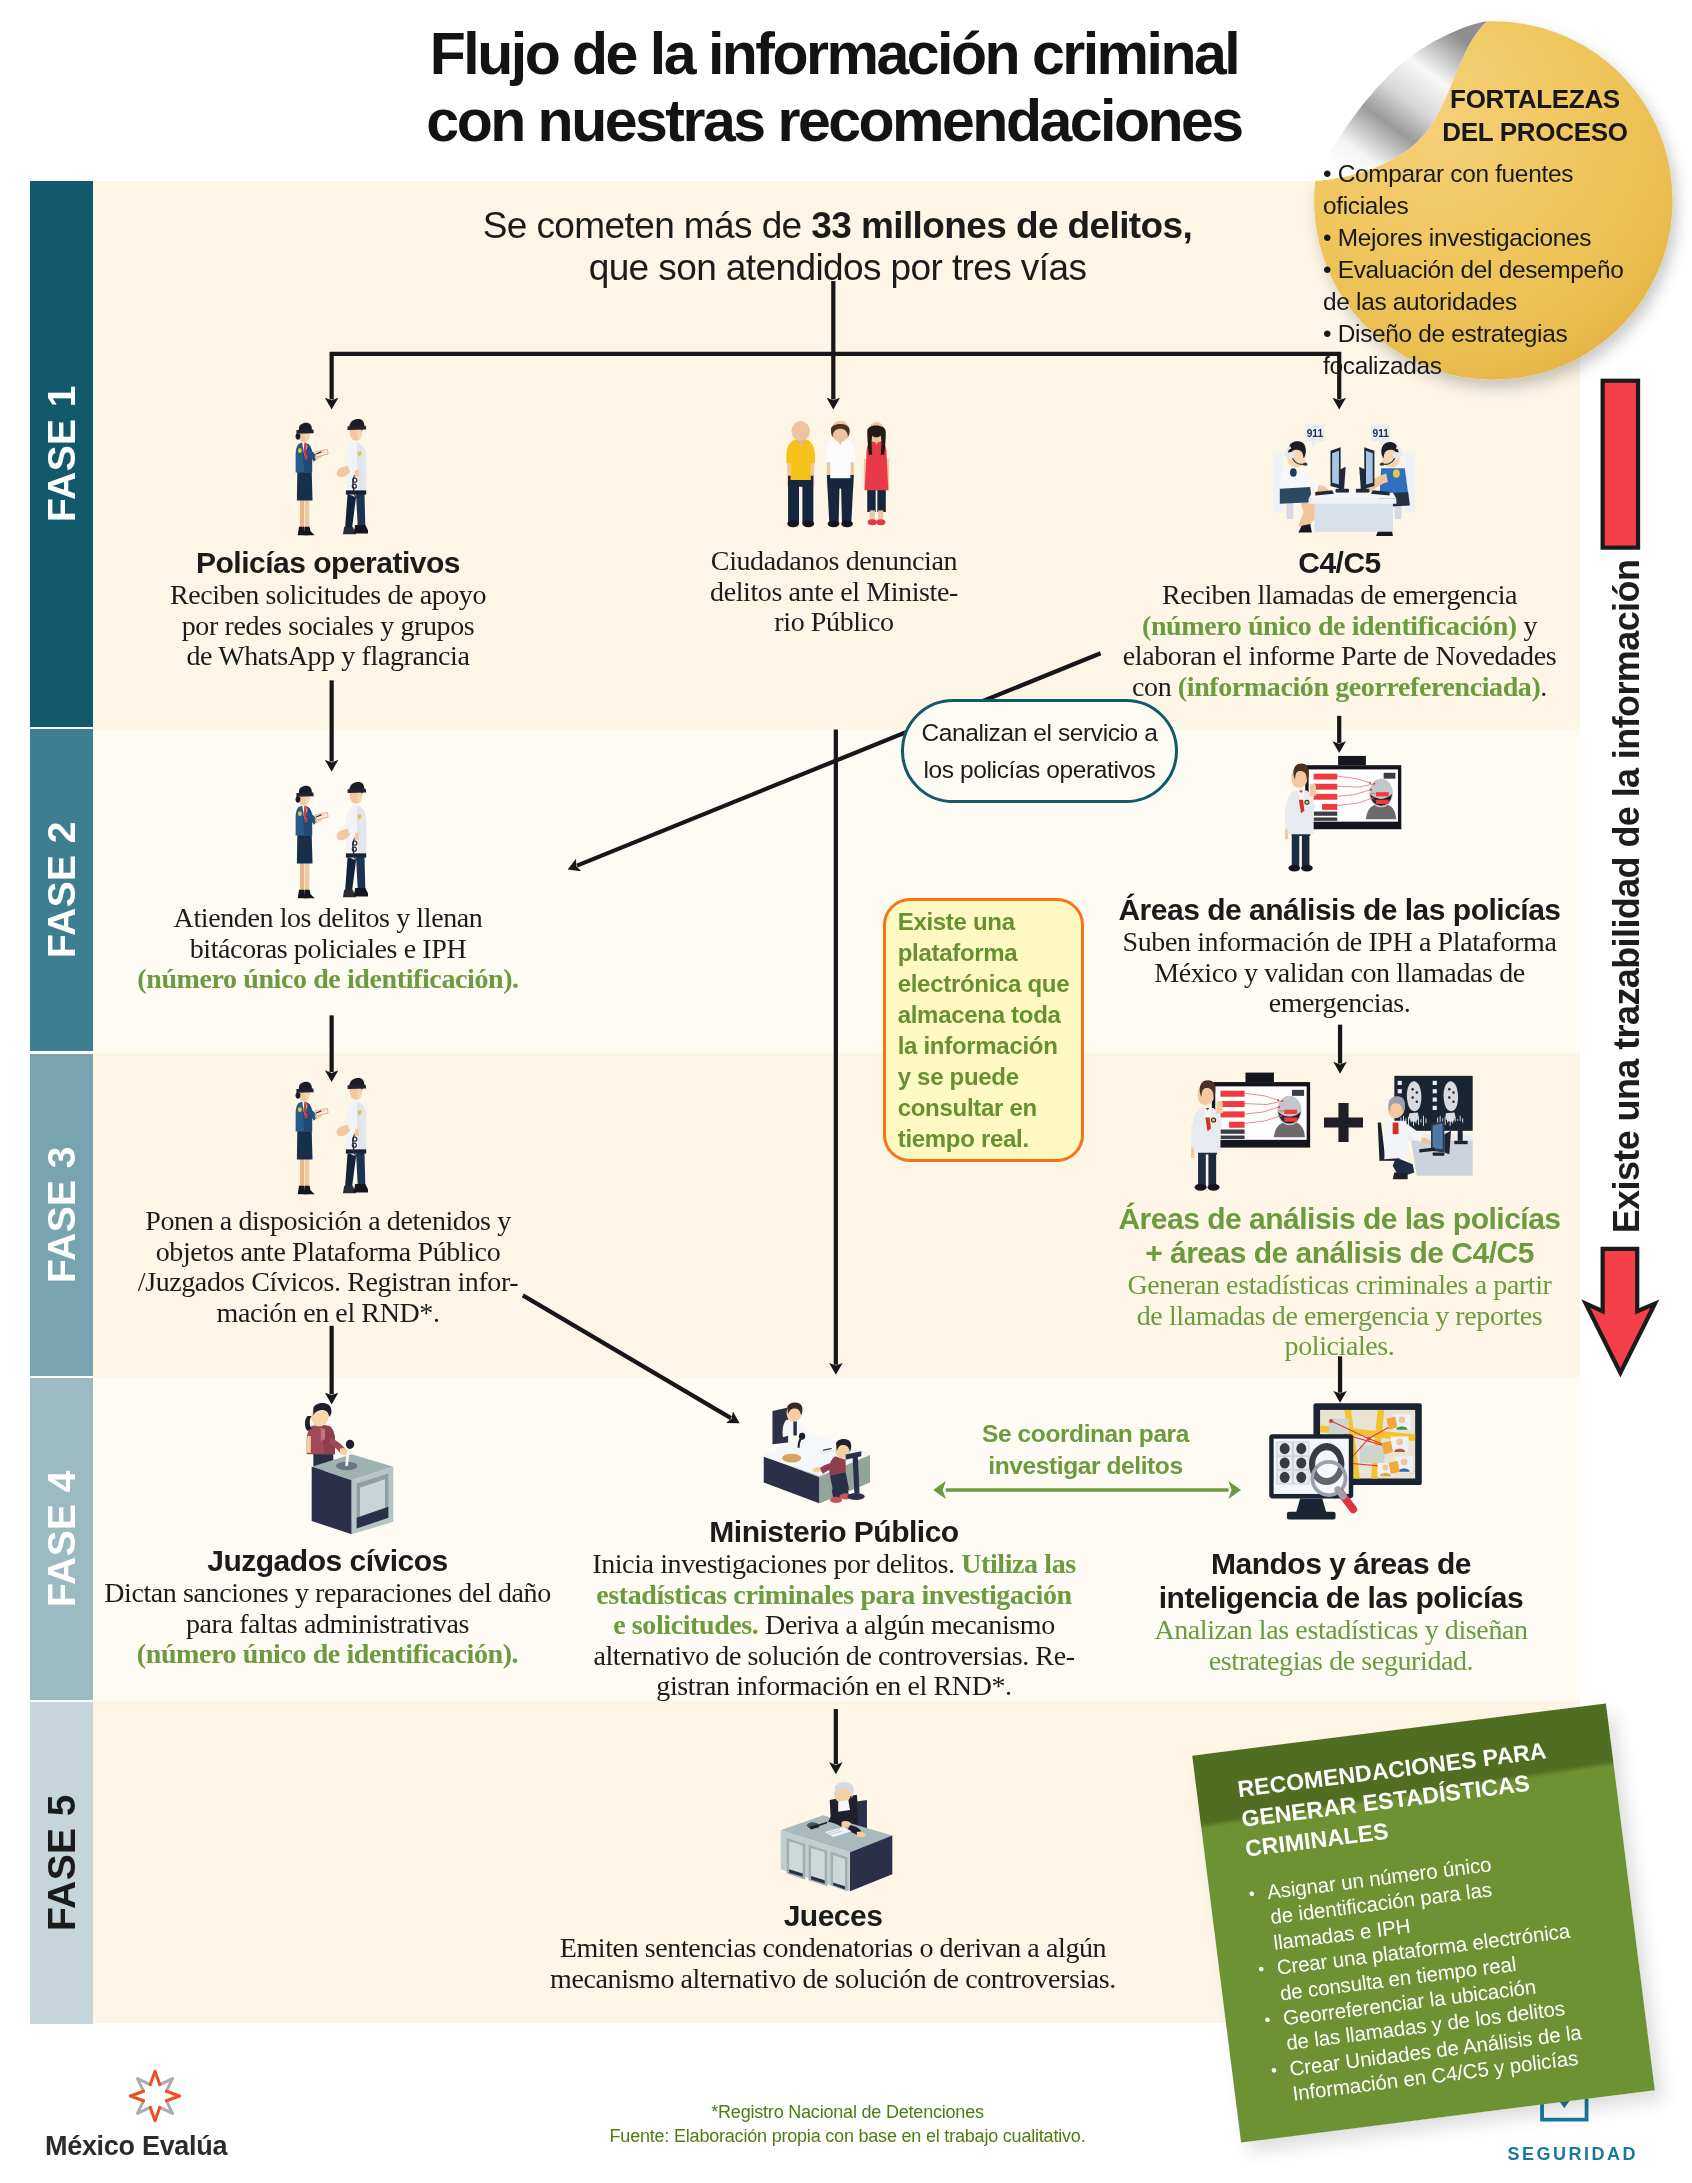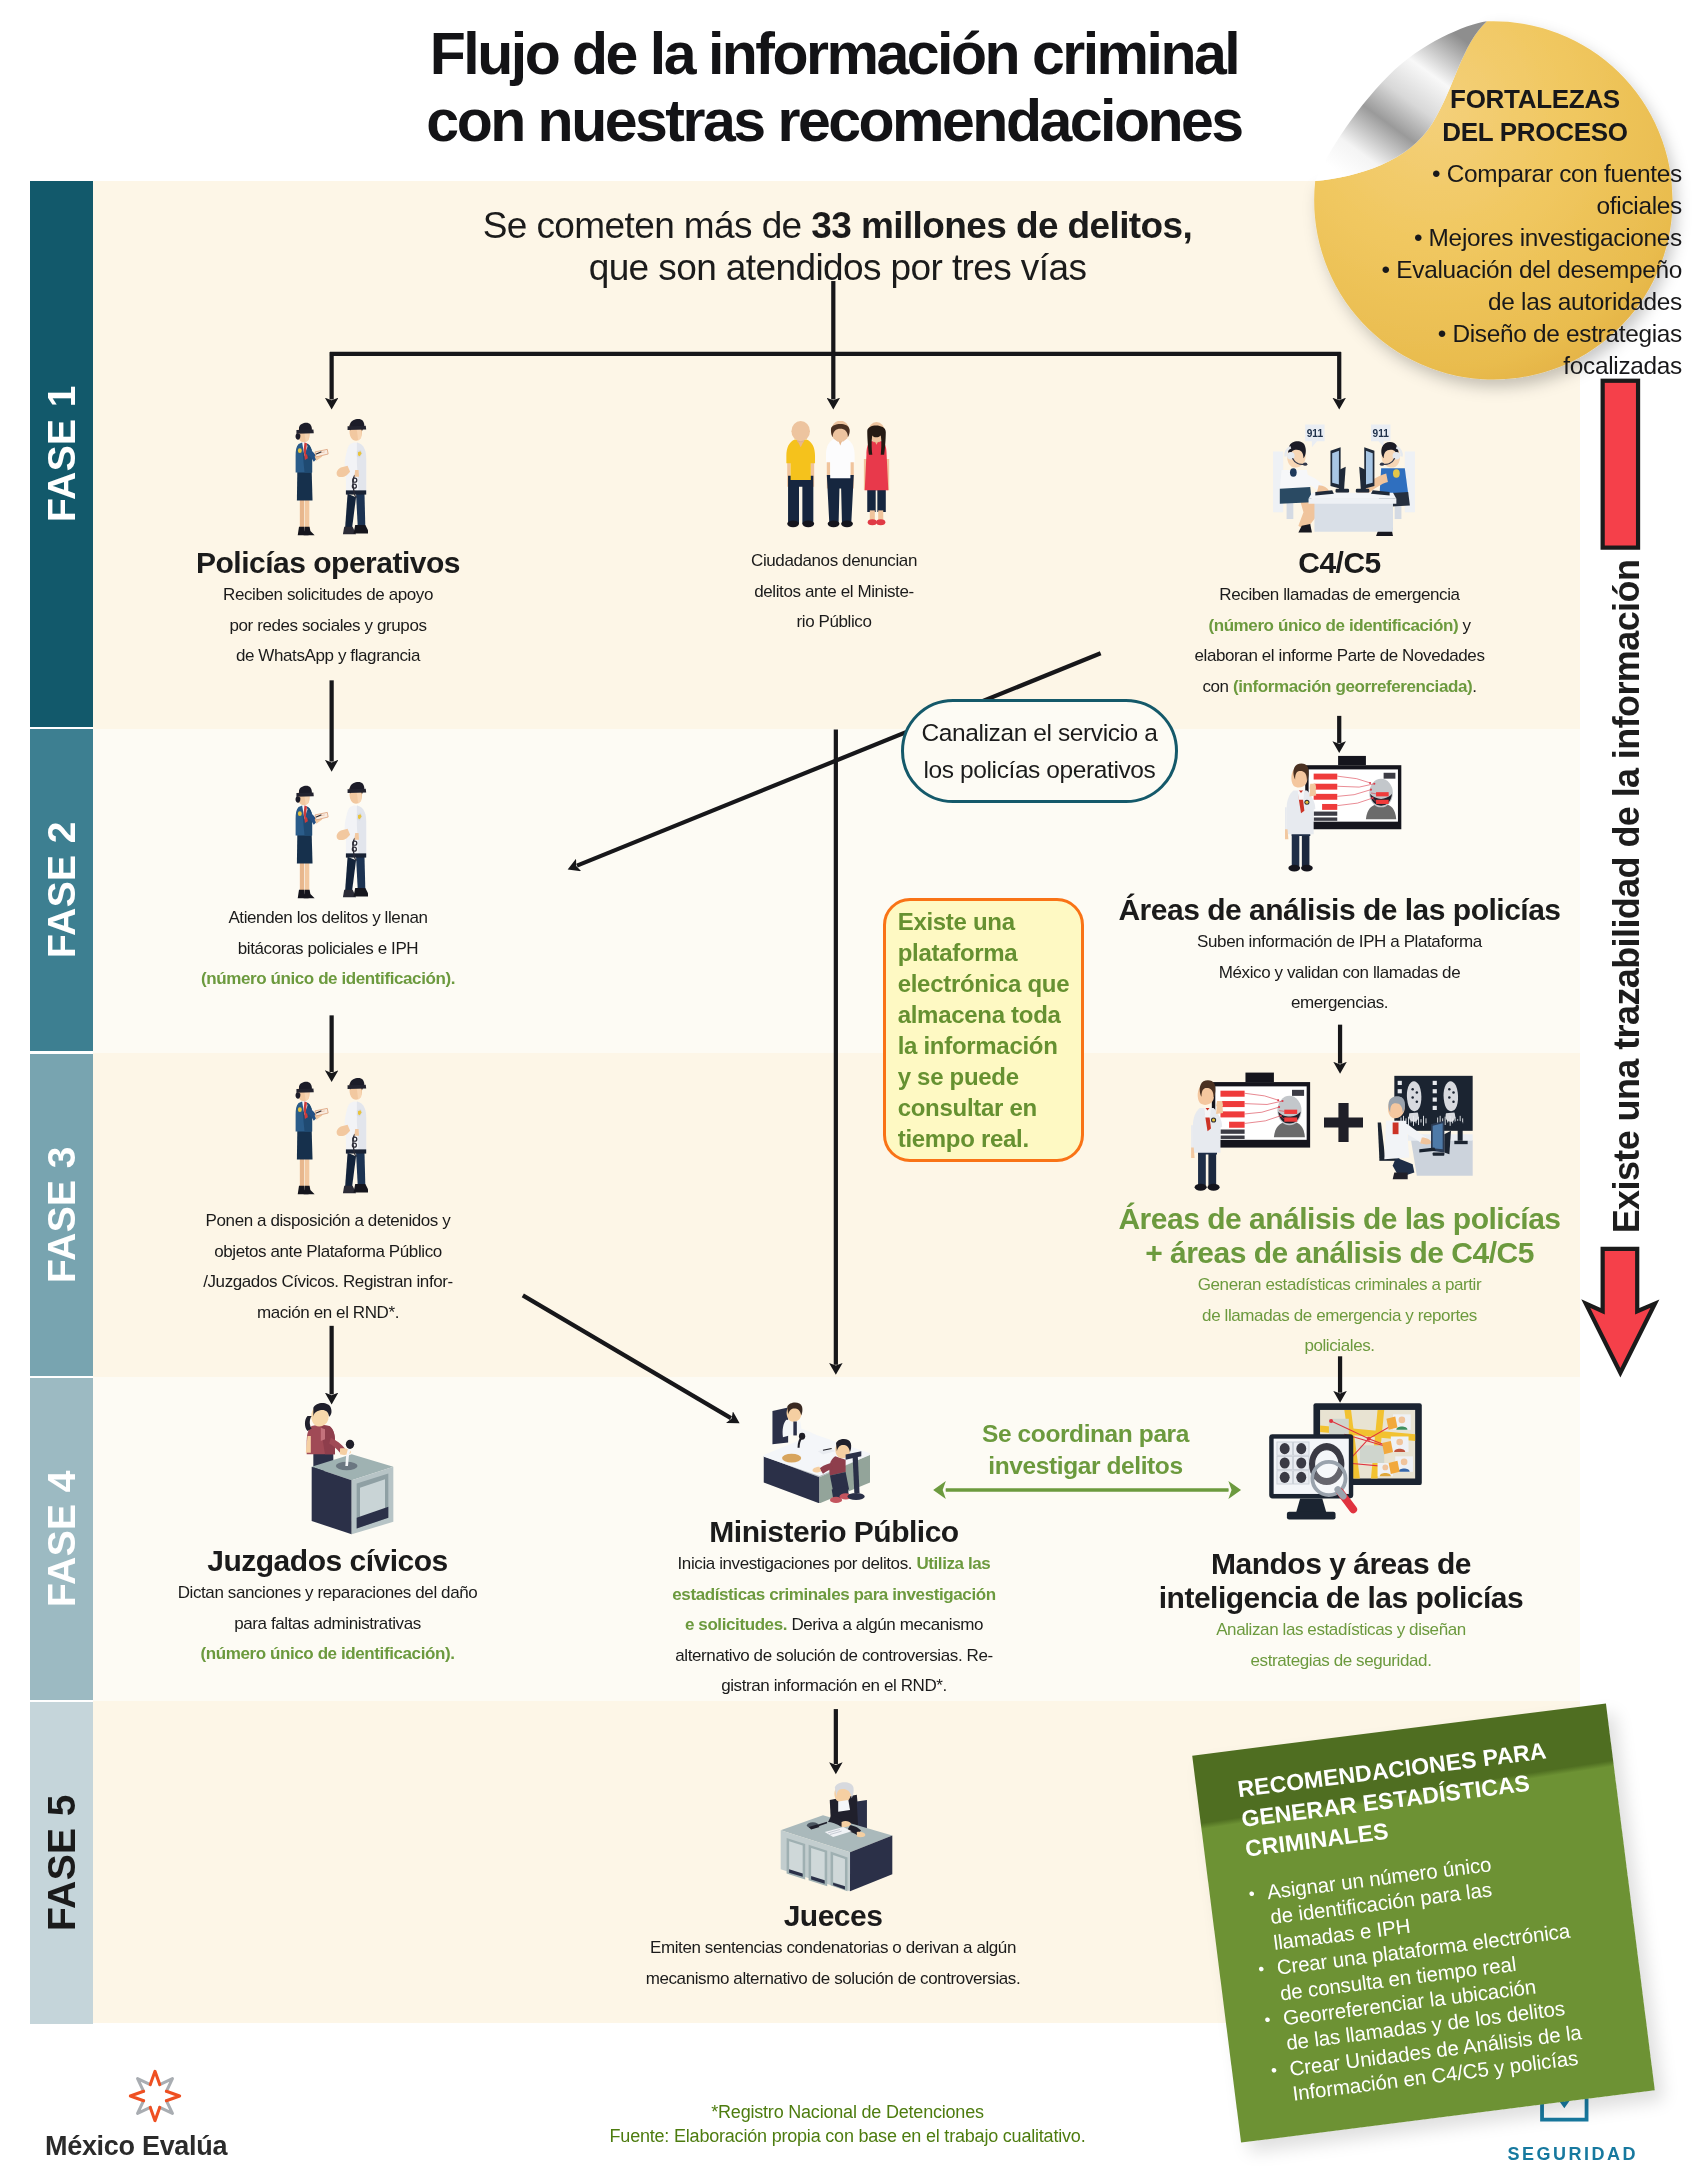--- a/index.html
+++ b/index.html
@@ -21,21 +21,21 @@
   .bandbg{left:93px;width:1487px;}
   .phaselabel{position:absolute;left:0;top:0;width:100%;height:100%;
               display:flex;align-items:center;justify-content:center;
               color:#fff;font-weight:bold;font-size:39px;letter-spacing:0.4px;
               writing-mode:vertical-rl;transform:rotate(180deg);}
   .phaselabel.dark{color:#1b1b1b;}
 
   
   .node{position:absolute;text-align:center;line-height:30.5px;}
   .nt{font-weight:bold;font-size:30px;letter-spacing:-0.5px;line-height:34px;}
-  .nb{font-size:17px;letter-spacing:-0.4px;}
+  .nb{font-size:28px;letter-spacing:-0.4px;font-family:Liberation Serif, serif;}
   .g{color:#6c9a3e;}
   .gb{color:#6c9a3e;font-weight:bold;}
   .bb{font-weight:bold;}
 
   
   #sticker{left:1311px;top:23px;width:355px;height:355px;}
 
   
   #trace-label{
      position:absolute;left:1608px;top:1235px;width:677px;height:37px;line-height:37px;
@@ -610,21 +610,21 @@
       </defs>
       <g filter="url(#stshadow)">
         <path d="M208,-2 A212,212 0 1,1 5,187 C56,182 116,164 144,118 C170,76 178,26 208,-2 Z" fill="url(#ygrad)"></path>
       </g>
       <path d="M208,-2 C178,26 170,76 144,118 C116,164 56,182 5,187 C16,161 48,106 92,62 C130,24 182,2 208,-2 Z" fill="url(#peel)"></path>
     </svg>
     <div class="abs" style="left:66px;top:60px;width:316px;text-align:center;font-weight:bold;font-size:26px;line-height:33px;letter-spacing:-0.3px;color:#18181a;">
       <div>FORTALEZAS</div>
       <div>DEL PROCESO</div>
     </div>
-    <div class="abs" style="left:12px;top:135px;width:359px;text-align:right;font-size:24.4px;line-height:32px;letter-spacing:-0.3px;color:#18181a;">
+    <div class="abs" style="left:12px;top:135px;width:359px;text-align:left;font-size:24.4px;line-height:32px;letter-spacing:-0.3px;color:#18181a;">
       <div>• <span>Comparar con fuentes</span><br><span>oficiales</span></div>
       <div>• <span>Mejores investigaciones</span></div>
       <div>• <span>Evaluación del desempeño</span><br><span>de las autoridades</span></div>
       <div>• <span>Diseño de estrategias</span><br><span>focalizadas</span></div>
     </div>
   </div>
 
   <svg class="abs" id="tracearrow" width="118" height="1066" viewBox="0 0 140 1260" style="left:1574px;top:372px;overflow:visible;">
     <rect x="34" y="8" width="42" height="198" fill="#f5404a" stroke="#1b1b1b" stroke-width="5"></rect>
     <path d="M34,1038 L34,1112 L14,1103 L55,1185 L96,1103 L75,1112 L75,1038 Z" fill="#f5404a" stroke="#1b1b1b" stroke-width="5" stroke-linejoin="miter"></path>

